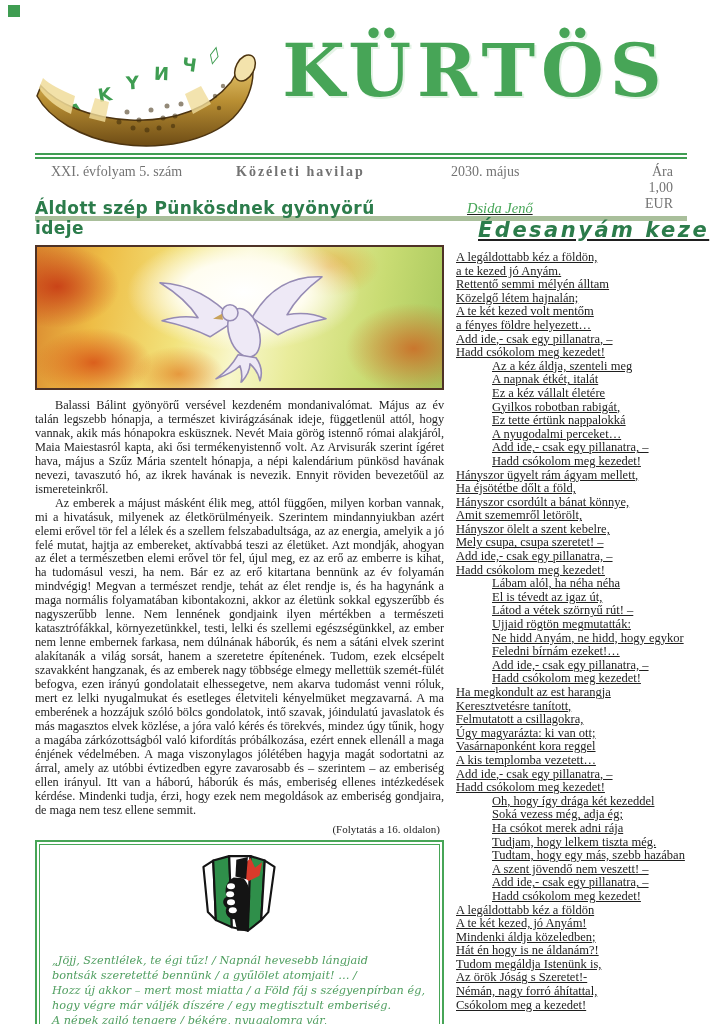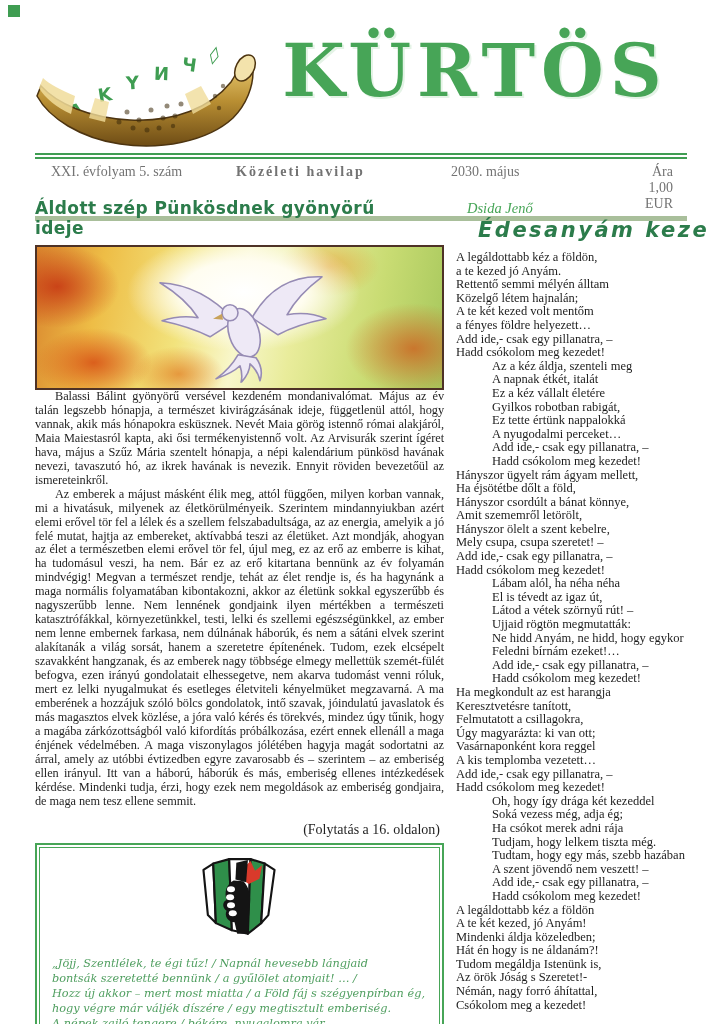--- a/index.html
+++ b/index.html
@@ -47,36 +47,36 @@
       radial-gradient(ellipse 40% 58% at 51% 32%, #ffffff 0%, #fffdf0 38%, rgba(255,252,215,0) 72%),
       radial-gradient(ellipse 22% 42% at 5% 28%, rgba(198,52,18,0.85), rgba(198,52,18,0) 70%),
       radial-gradient(ellipse 20% 34% at 14% 82%, rgba(215,78,20,0.85), rgba(215,78,20,0) 72%),
       radial-gradient(ellipse 24% 46% at 93% 72%, rgba(208,88,26,0.75), rgba(208,88,26,0) 70%),
       radial-gradient(ellipse 18% 30% at 72% 14%, rgba(233,150,44,0.6), rgba(233,150,44,0) 70%),
       radial-gradient(ellipse 16% 28% at 35% 90%, rgba(224,120,30,0.7), rgba(224,120,30,0) 70%),
       linear-gradient(100deg,#d9862e 0%,#eebd46 16%,#f2e37d 36%,#f8f7cb 50%,#e9ec9b 63%,#c9dc73 82%,#a6c75c 100%);
   }
   .dove { position:absolute; left:50%; top:50%; transform:translate(-50%,-46%); }
 
-  .article-body { }
+  .article-body { margin-top:9px; }
   .para { margin:0; text-indent:20px; text-align:justify;
     font-size:12.3px; line-height:13.95px; letter-spacing:-0.05px; }
-  .continuation { margin:13px 4px 5px 0; text-align:right; font-size:14px; }
+  .continuation { margin:5px 4px 5px 0; text-align:right; font-size:11px; }
 
   .quote-box { border:2px solid var(--green-title,#47a557); padding:2px; margin-top:3px; }
   .quote-inner { border:1px solid var(--green-title,#47a557);
     display:flex; align-items:center; gap:10px; padding:6px 10px 5px 8px;flex-direction:column; }
   .quote-logo { flex:0 0 84px; display:flex; justify-content:center; }
   .quote-text { flex:1; font-family:"DejaVu Serif",serif; font-style:italic;
     color:var(--quote-green,#4f9e5f); font-size:11.3px; line-height:15px; }
   .quote-line { white-space:nowrap; }
   .quote-attr { text-align:right; font-size:10.5px; margin-top:1px; font-weight:bold; }
 
   
-  .right-col { position:absolute; left:456px; top:200px; width:260px; }
+  .right-col { position:absolute; left:456px; top:200px; width:260px;text-decoration:underline; }
   .poem-author { font-style:italic; color:var(--green-title,#47a557);
     font-size:14.5px; margin:0 0 1px 11px; }
   .poem-title { font-family:"DejaVu Sans",sans-serif; font-style:italic; font-weight:bold;
     color:var(--green-dark,#2c7c4b); font-size:21px; letter-spacing:2.5px; margin:0 0 9px 22px; }
   .poem-body { font-size:12.5px; line-height:13.6px; color:#1c1c1c; }
   .pline { white-space:nowrap; }
   .stanza.indent { margin-left:36px; }
 </style>
 </head>
 <body>

